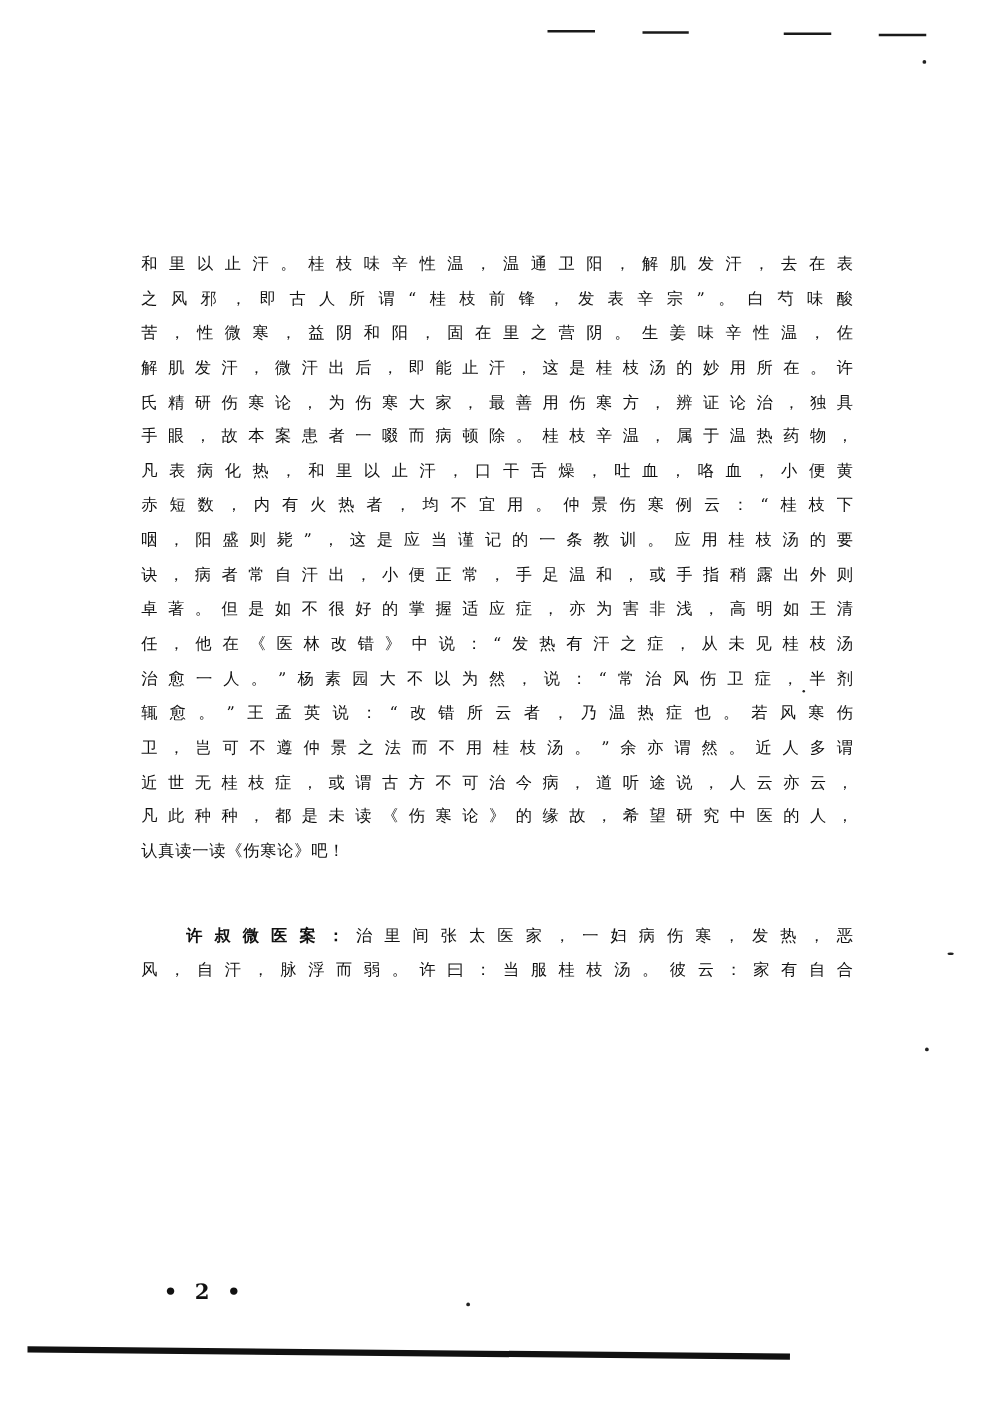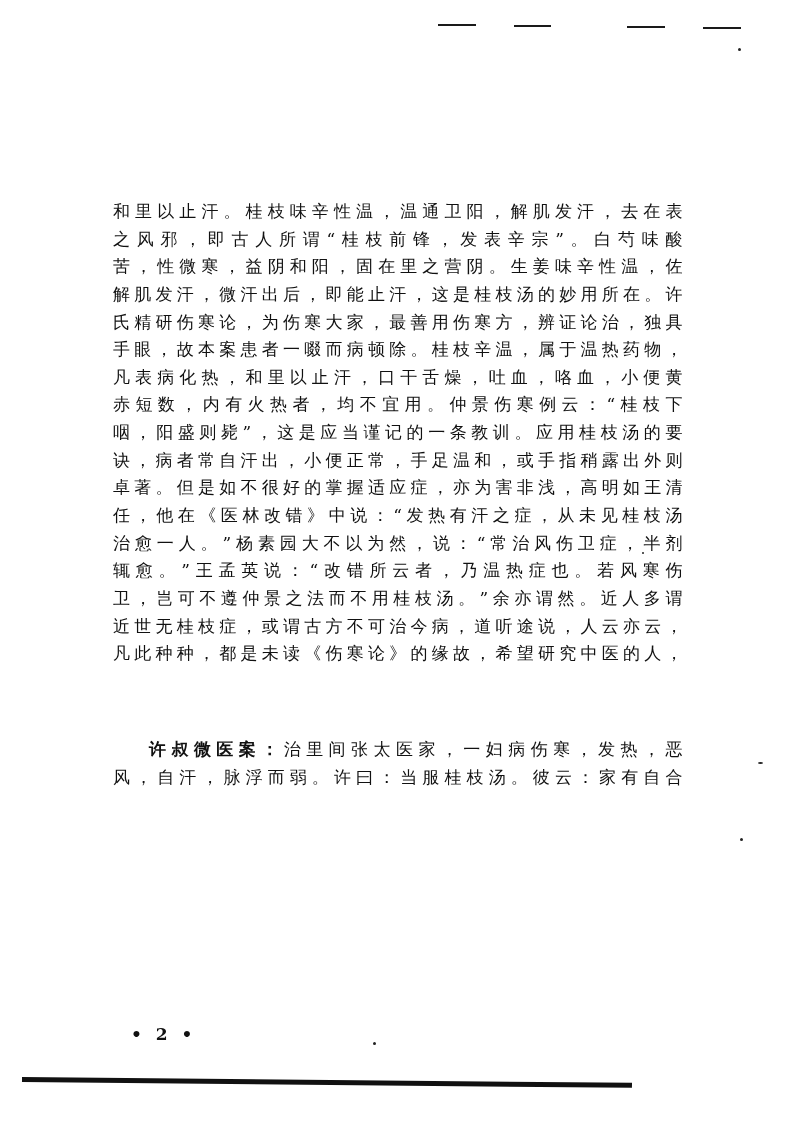--- a/index.html
+++ b/index.html
@@ -30,35 +30,34 @@
     }
     .page-text {
       position: absolute;
       left: 113px;
       top: 198px;
       width: 570px;
     }
     .line {
       height: 27.65px;
       line-height: 27.65px;
-      font-size: 17px;
+      font-size: 13px;
       white-space: nowrap;
       text-align: justify;
       text-align-last: justify;
       letter-spacing: 0.6px;
     }
     .line.last {
       text-align-last: left;
     }
     .para-gap {
       height: 40px;
     }
     .case-line {
       padding-left: 36px;
-      margin-top: 28px;
     }
     .case-title {
       font-weight: bold;
     }
     .page-number {
       position: absolute;
       left: 131px;
       top: 1024px;
       font-size: 17px;
       font-weight: bold;
@@ -99,20 +98,21 @@
   <div class="line">赤短数，内有火热者，均不宜用。仲景伤寒例云：“桂枝下</div>
   <div class="line">咽，阳盛则毙”，这是应当谨记的一条教训。应用桂枝汤的要</div>
   <div class="line">诀，病者常自汗出，小便正常，手足温和，或手指稍露出外则</div>
   <div class="line">卓著。但是如不很好的掌握适应症，亦为害非浅，高明如王清</div>
   <div class="line">任，他在《医林改错》中说：“发热有汗之症，从未见桂枝汤</div>
   <div class="line">治愈一人。”杨素园大不以为然，说：“常治风伤卫症，半剂</div>
   <div class="line">辄愈。”王孟英说：“改错所云者，乃温热症也。若风寒伤</div>
   <div class="line">卫，岂可不遵仲景之法而不用桂枝汤。”余亦谓然。近人多谓</div>
   <div class="line">近世无桂枝症，或谓古方不可治今病，道听途说，人云亦云，</div>
   <div class="line">凡此种种，都是未读《伤寒论》的缘故，希望研究中医的人，</div>
+  <div class="line last">认真读一读《伤寒论》吧！</div>
 
   <div class="para-gap"></div>
 
   <div class="line case-line"><span class="case-title">许叔微医案：</span><span>治里间张太医家，一妇病伤寒，发热，恶</span></div>
   <div class="line">风，自汗，脉浮而弱。许曰：当服桂枝汤。彼云：家有自合</div>
 </main>
 
 <div class="page-number">• 2 •</div>
 <div class="bottom-rule"></div>
 

